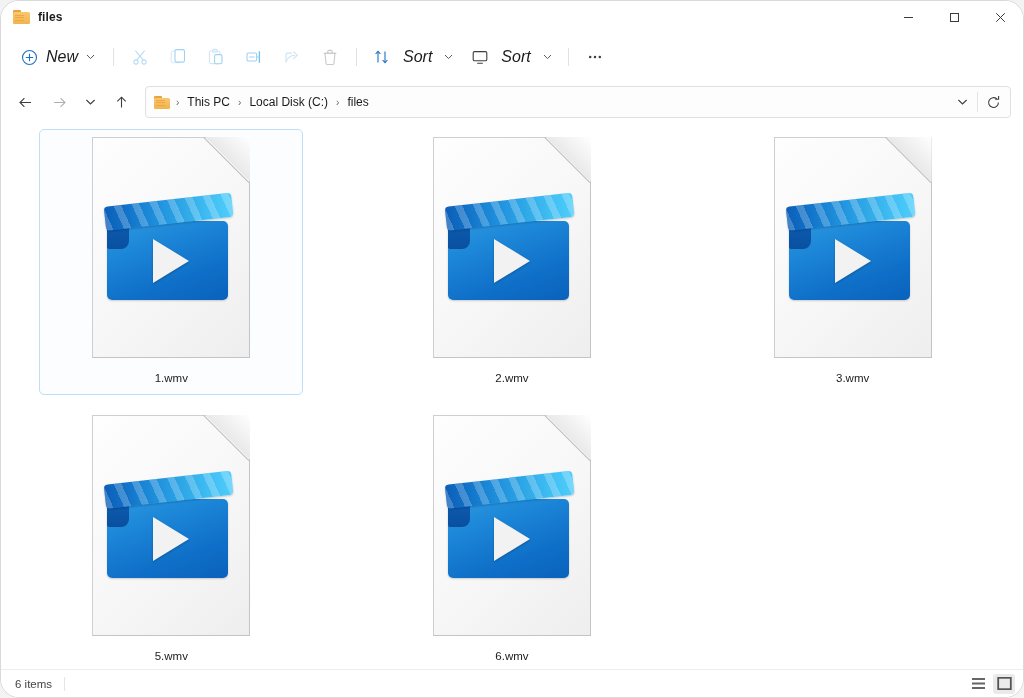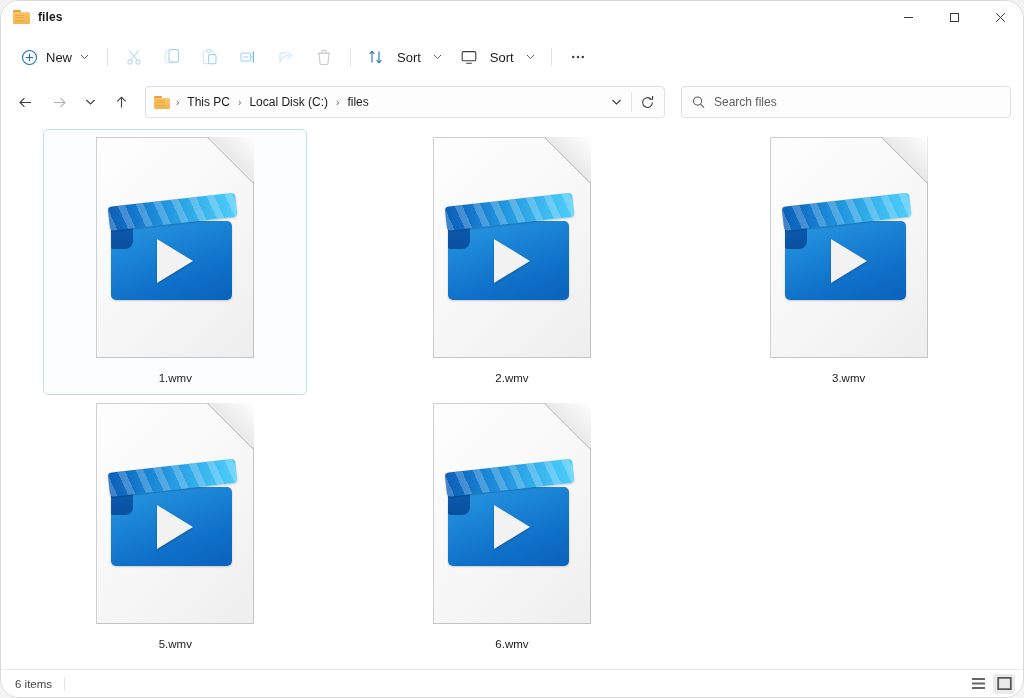--- a/index.html
+++ b/index.html
@@ -101,21 +101,21 @@
     display: flex;
     align-items: center;
     justify-content: center;
     gap: 12px;
     padding: 0 8px;
     color: #1b1b1b;
     font-size: 12px;
     cursor: default;
   }
   .tb-btn.new { padding: 0 10px 0 8px; gap: 8px; }
-  .tb-label { font-size: 13px; color:#1b1b1b; }
+  .tb-label { font-size: 16px; color:#1b1b1b;font-style:italic; }
   .tb-sep {
     width: 1px;
     height: 18px;
     background: #e2e2e2;
     margin: 0 6px;
   }
   .ico { display:block; }
   .ico.dis { opacity: 1; }
 
   
@@ -208,20 +208,21 @@
     position: relative;
     padding: 6px 6px 0 6px;
     overflow: hidden;
   }
   .grid {
     display: grid;
     grid-template-columns: repeat(3, 1fr);
     grid-template-rows: 266px 266px;
     column-gap: 0px;
     row-gap: 0px;
+    gap: 12px;
   }
   .tile {
     display: flex;
     flex-direction: column;
     align-items: center;
     justify-content: flex-start;
     padding-top: 7px;
     border: 1px solid transparent;
     border-radius: 5px;
     width: 264px;
@@ -562,27 +563,20 @@
         <div class="addr-divider"></div>
         <div class="addr-chip">
           <svg width="15" height="15" viewBox="0 0 15 15">
             <path d="M12.4 7.5 a4.9 4.9 0 1 1 -1.6 -3.6" fill="none" stroke="#3d3d3d" stroke-width="1.1"></path>
             <polyline points="12.6,0.9 12.6,4.3 9.2,4.3" fill="none" stroke="#3d3d3d" stroke-width="1.1"></polyline>
           </svg>
         </div>
       </div>
     </div>
 
-    <div class="searchbox">
-      <svg width="14" height="14" viewBox="0 0 14 14">
-        <circle cx="6" cy="6" r="4.4" fill="none" stroke="#5a5a5a" stroke-width="1.1"></circle>
-        <line x1="9.3" y1="9.3" x2="13" y2="13" stroke="#5a5a5a" stroke-width="1.1"></line>
-      </svg>
-      <input type="text" placeholder="Search files" style="">
-    </div>
   </div>
 
   <div class="content">
     <div class="grid">
 
       <div class="tile selected">
         <div class="fileicon">
           <div class="sheet"></div>
           <div class="fold-tri"></div>
           <div class="fold-edge"></div>

